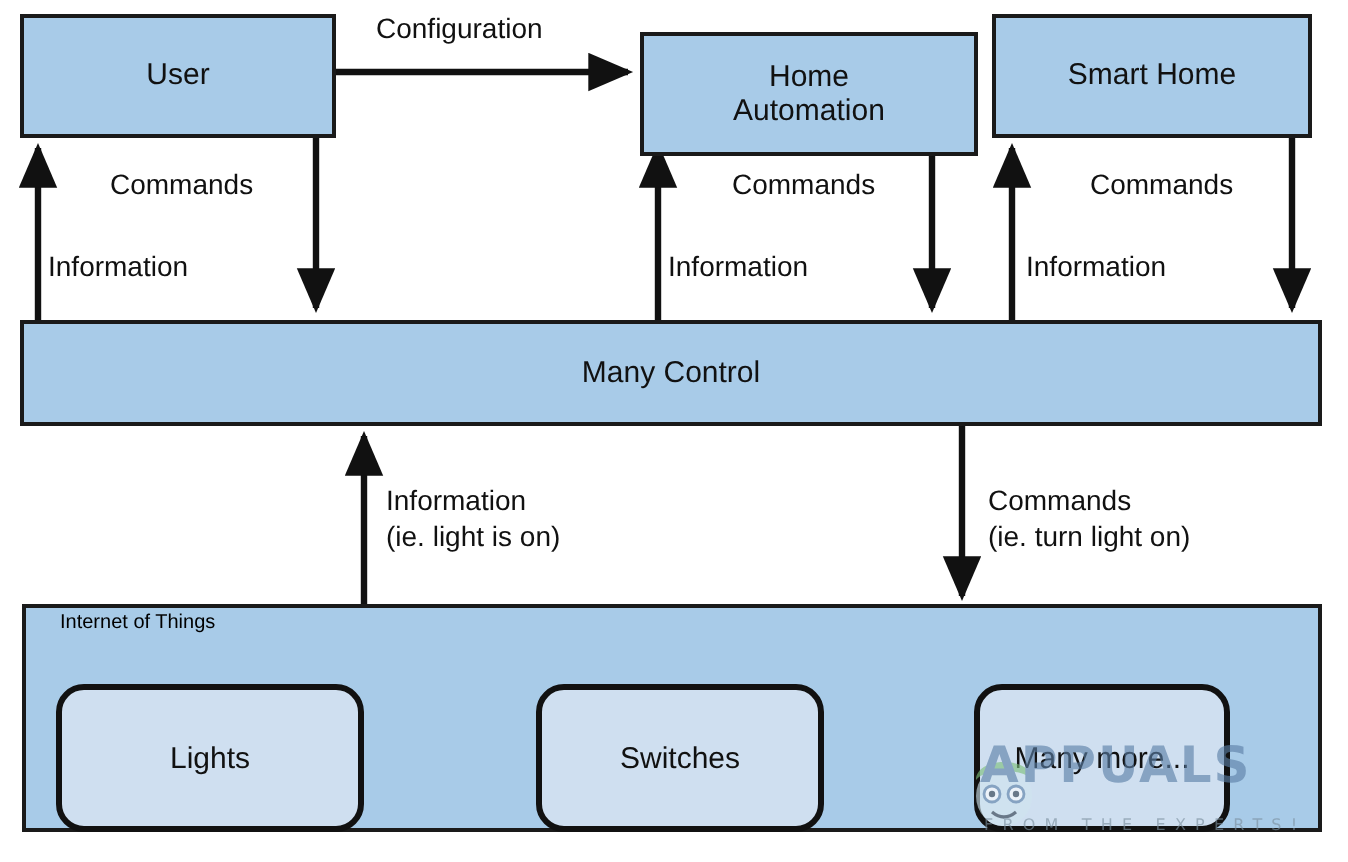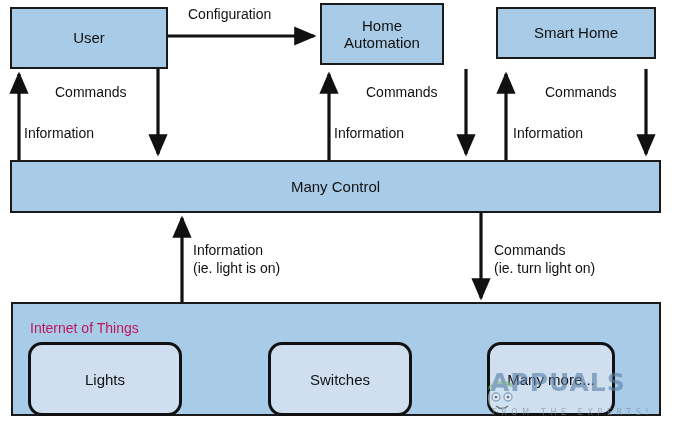--- a/index.html
+++ b/index.html
@@ -25,40 +25,40 @@
     display: flex;
     align-items: center;
     justify-content: center;
     text-align: center;
     color: #111111;
     font-size: 15px;
     line-height: 1.15;
     white-space: pre-line;
   }
   .node-user      { left: 10px;  top: 7px;   width: 158px; height: 62px; }
-  .node-ha        { left: 320px; top: 3px;   width: 124px; height: 62px; }
-  .node-sh        { left: 496px; top: 7px;   width: 160px; height: 52px; }
+  .node-ha        { left: 320px; top: 16px;   width: 169px; height: 62px; }
+  .node-sh        { left: 496px; top: 7px;   width: 160px; height: 62px; }
   .node-hc        { left: 10px;  top: 160px; width: 651px; height: 53px; }
 
   .node-iot {
     position: absolute;
     left: 11px;
     top: 302px;
     width: 650px;
     height: 114px;
     box-sizing: border-box;
     background: #a8cbe8;
     border: 2px solid #1a1a1a;
   }
   .iot-title {
     position: absolute;
     left: 17px;
-    top: 16px;
-    font-size: 14px;
-    color: #be185d;
+    top: 2px;
+    font-size: 10px;
+    color: #000000;
   }
   .leaf {
     position: absolute;
     box-sizing: border-box;
     background: #cfdff0;
     border: 3px solid #111111;
     border-radius: 14px;
     display: flex;
     align-items: center;
     justify-content: center;

